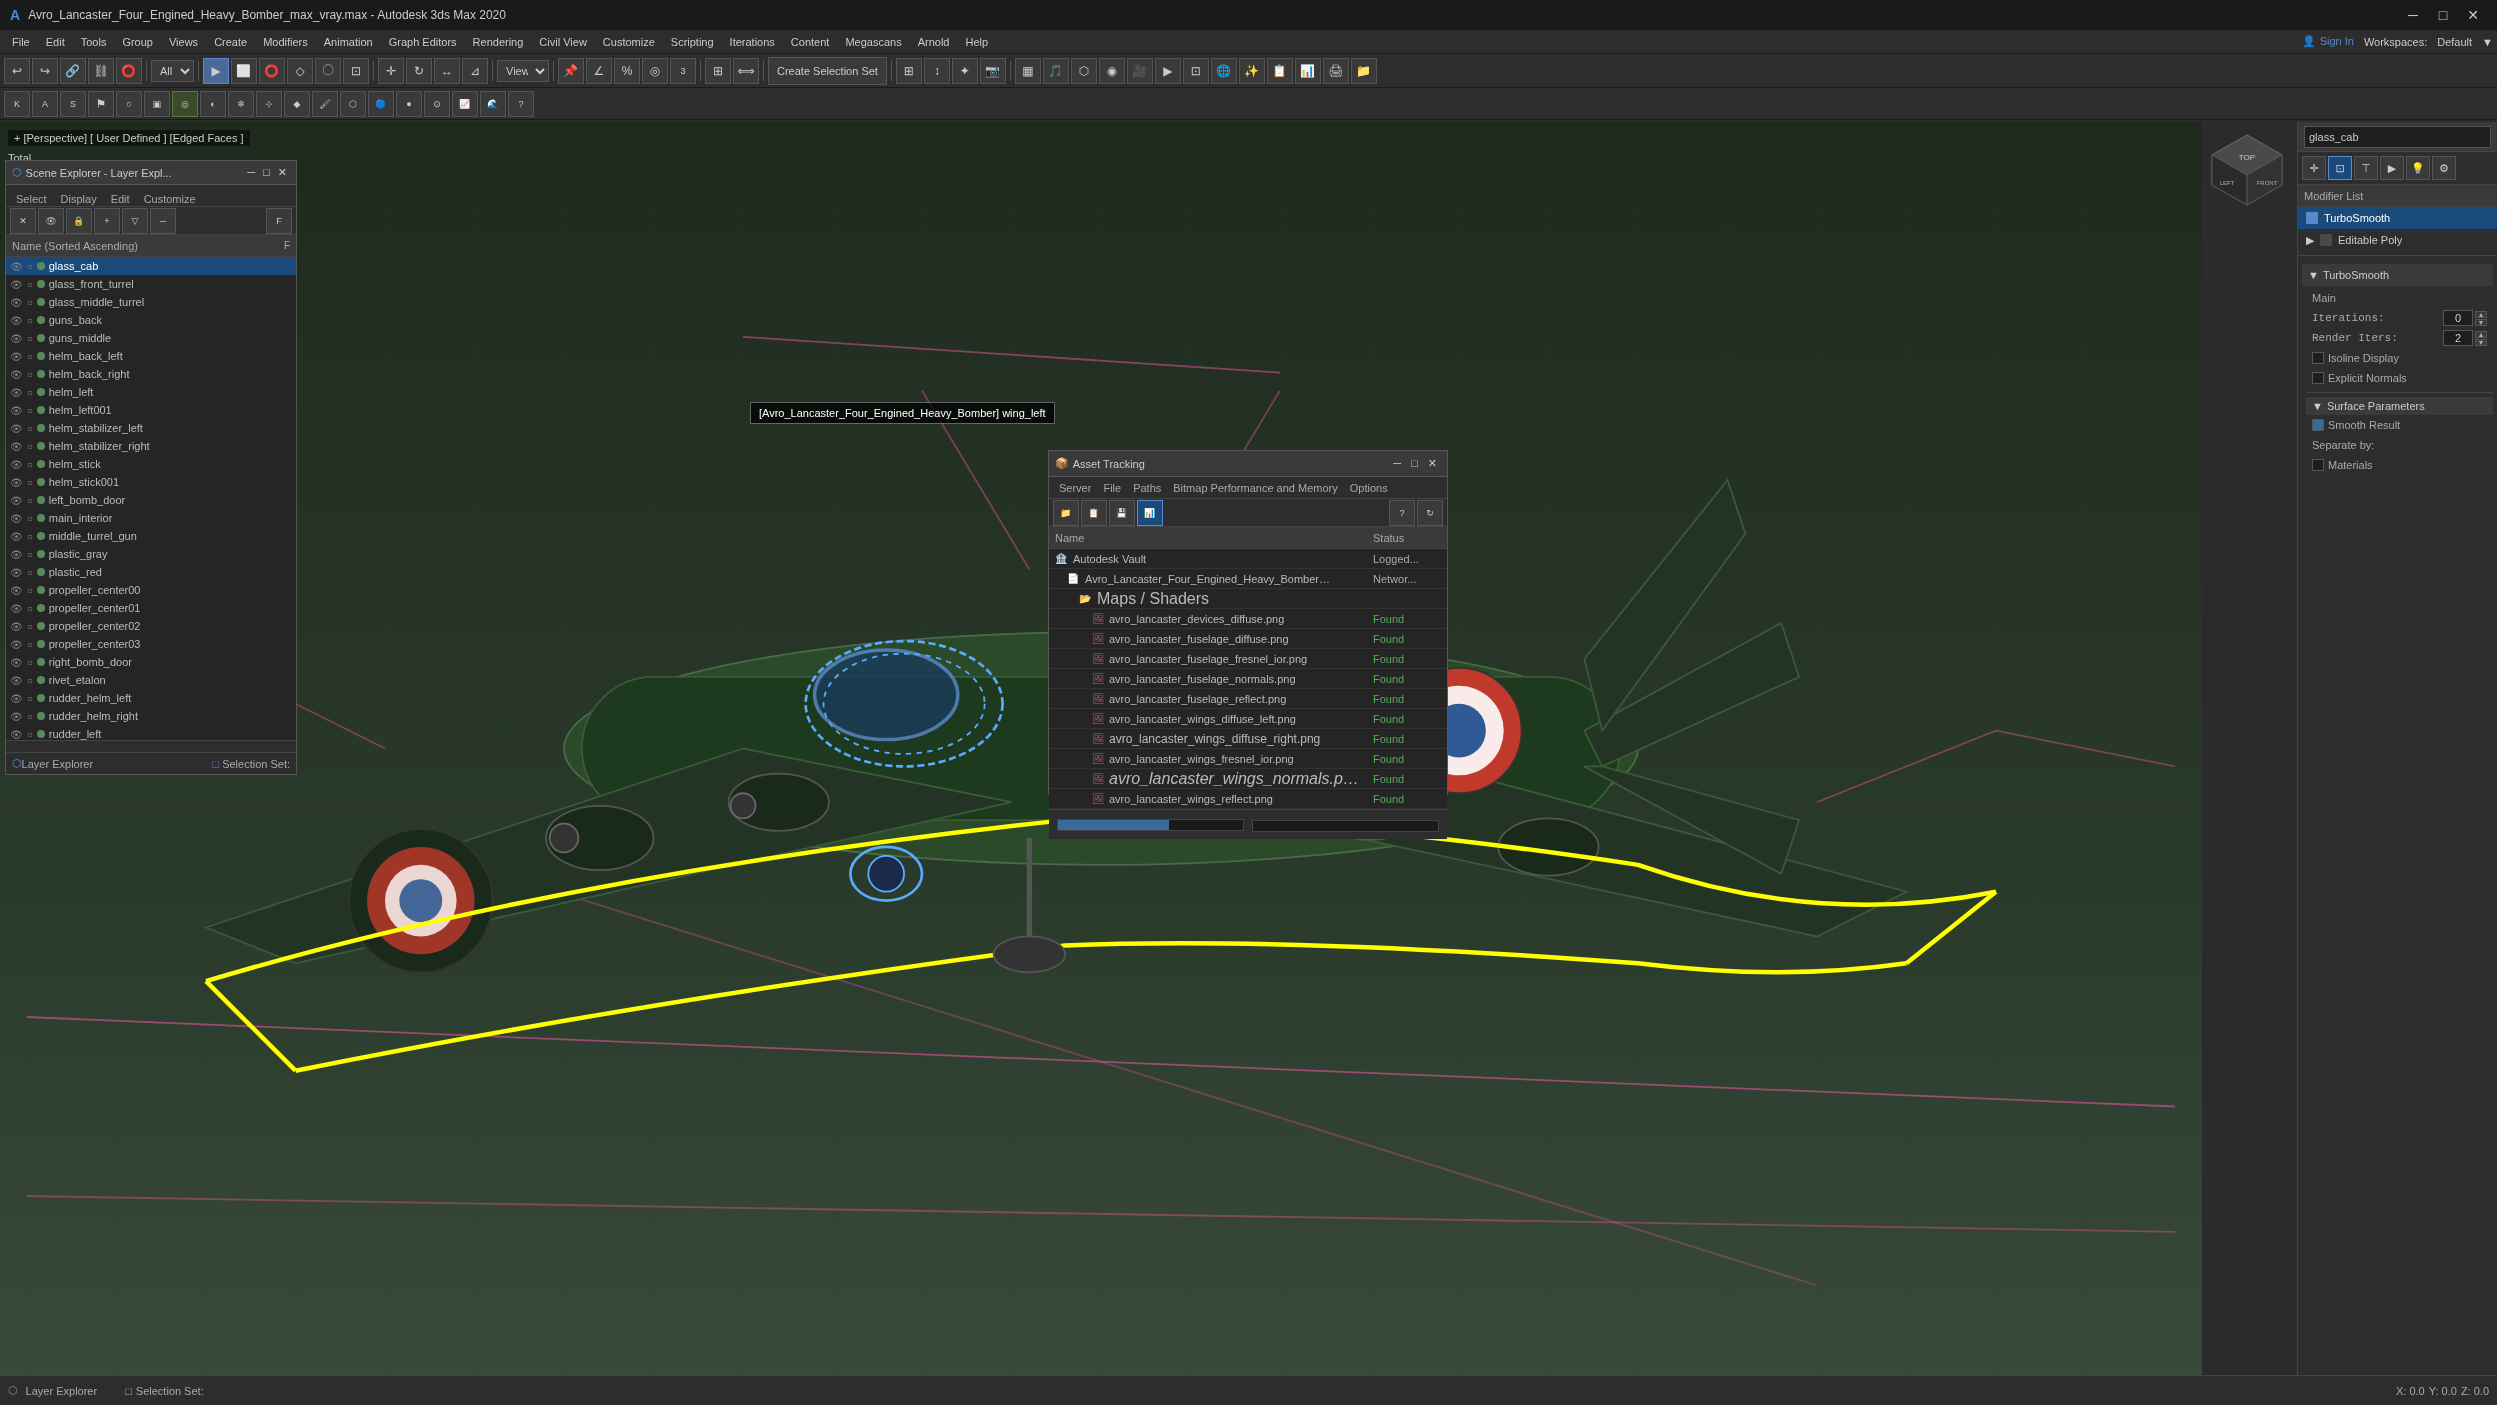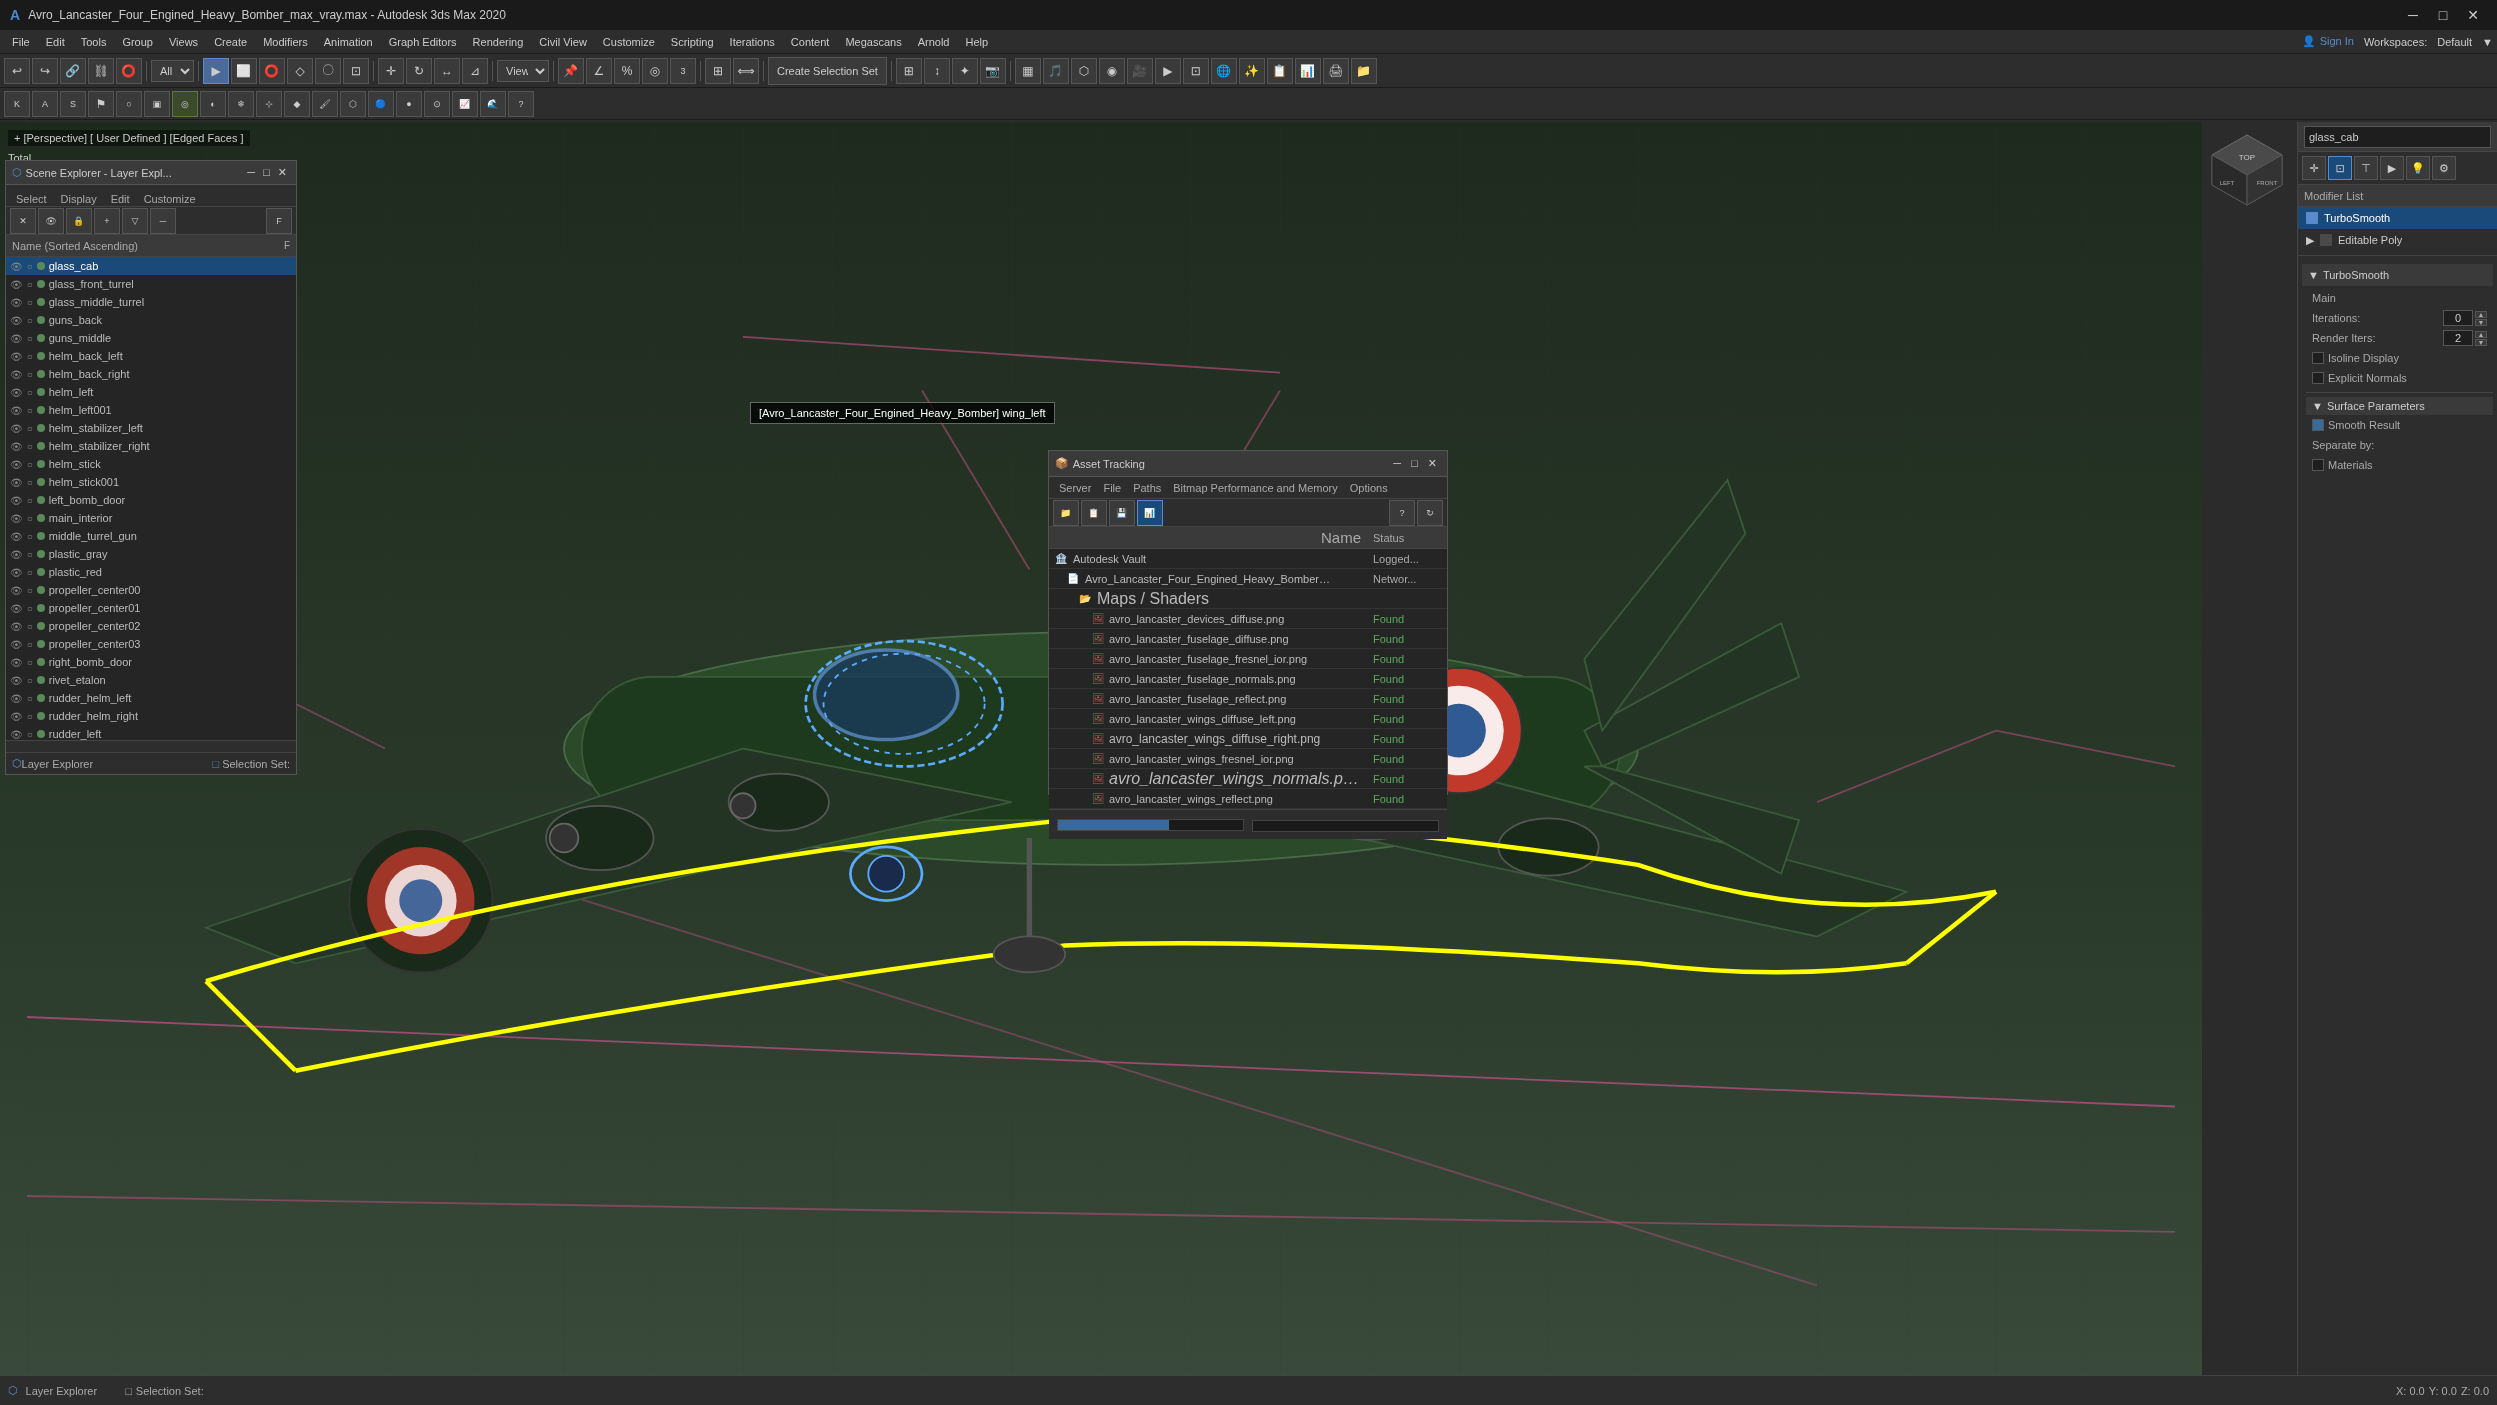--- a/index.html
+++ b/index.html
@@ -307,21 +307,21 @@
     }
     .ts-row {
       display: flex;
       align-items: center;
       height: 20px;
       padding: 0 6px;
       font-size: 11px;
       color: #aaa;
       gap: 6px;
     }
-    .ts-row label { flex: 1; }
+    .ts-row label { flex: 1; font-family: Liberation Mono, monospace; }
     .ts-spinner {
       display: flex;
       align-items: center;
       gap: 2px;
     }
     .ts-value {
       width: 30px;
       background: #1e1e1e;
       border: 1px solid #555;
       color: #ccc;
@@ -388,21 +388,21 @@
       gap: 2px;
       border-bottom: 1px solid #444;
     }
     #asset-tracking .at-table-header {
       background: #3a3a3a;
       height: 22px;
       display: flex;
       align-items: center;
       border-bottom: 1px solid #444;
     }
-    .at-col-name { flex: 1; padding: 0 6px; font-size: 15px; color: #aaa; text-align: right; }
+    .at-col-name { flex: 1; padding: 0 6px; font-size: 11px; color: #aaa; }
     .at-col-status { width: 80px; padding: 0 6px; font-size: 11px; color: #aaa; }
     #asset-tracking .at-content {
       flex: 1;
       overflow-y: auto;
       background: #252525;
     }
     .at-row {
       height: 20px;
       display: flex;
       align-items: center;

